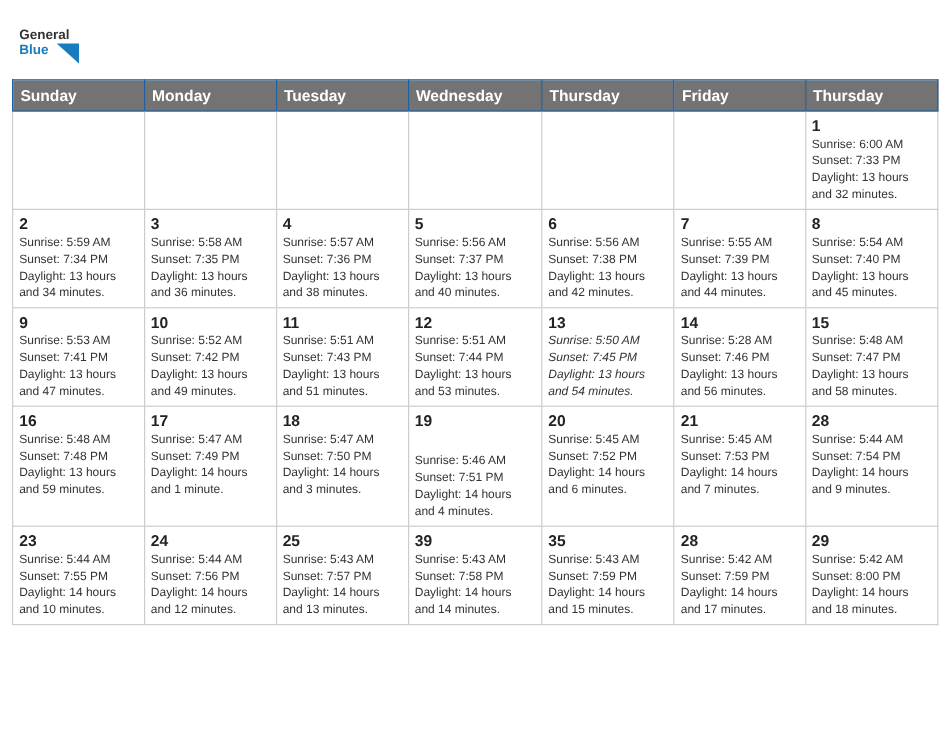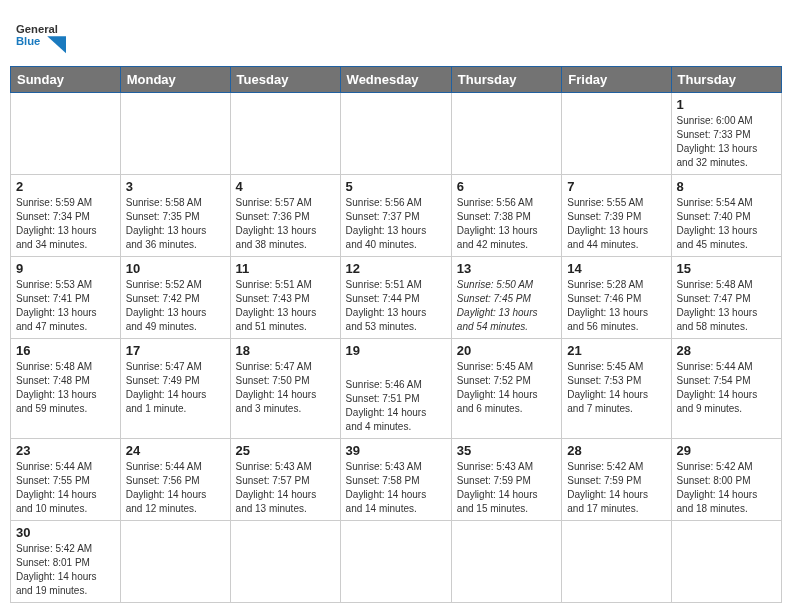--- a/index.html
+++ b/index.html
@@ -323,29 +323,14 @@
 and 17 minutes.</div>
         </td>
         <td>
           <span class="day-number">29</span>
           <div class="day-info" style="white-space: pre-line;">Sunrise: 5:42 AM
 Sunset: 8:00 PM
 Daylight: 14 hours
 and 18 minutes.</div>
         </td>
       </tr>
-      <tr>
-        <td>
-          <span class="day-number">30</span>
-          <div class="day-info" style="white-space: pre-line;">Sunrise: 5:42 AM
-Sunset: 8:01 PM
-Daylight: 14 hours
-and 19 minutes.</div>
-        </td>
-        <td class="empty-cell"></td>
-        <td class="empty-cell"></td>
-        <td class="empty-cell"></td>
-        <td class="empty-cell"></td>
-        <td class="empty-cell"></td>
-        <td class="empty-cell"></td>
-      </tr>
     </tbody>
 </table>
 
 </body></html>

